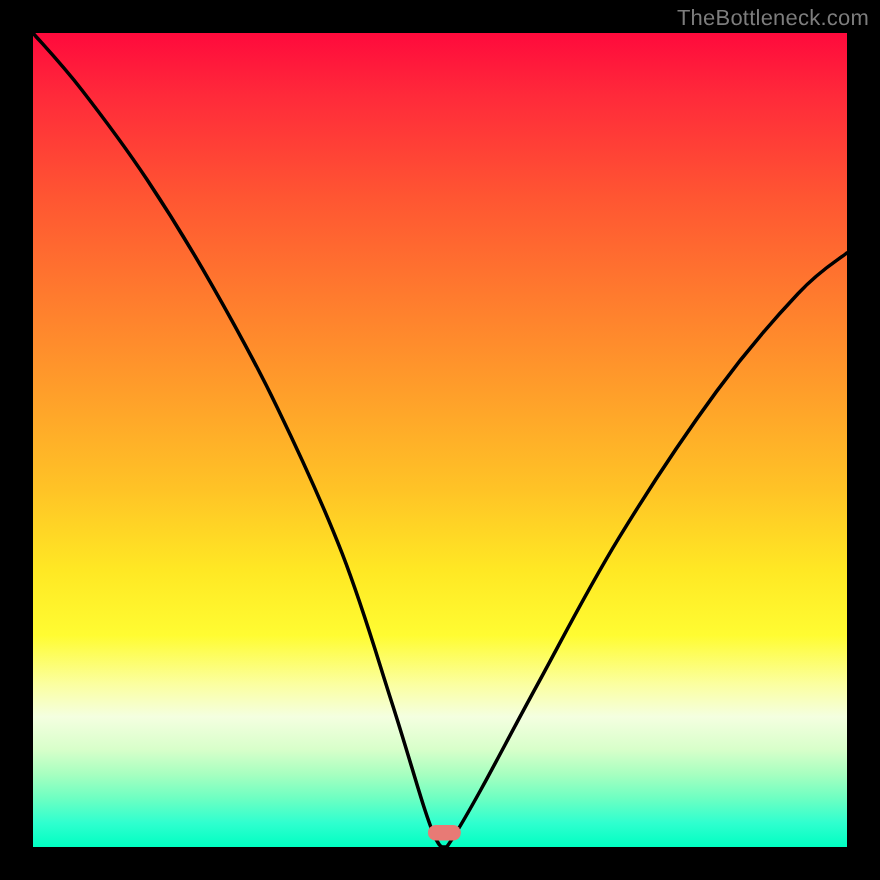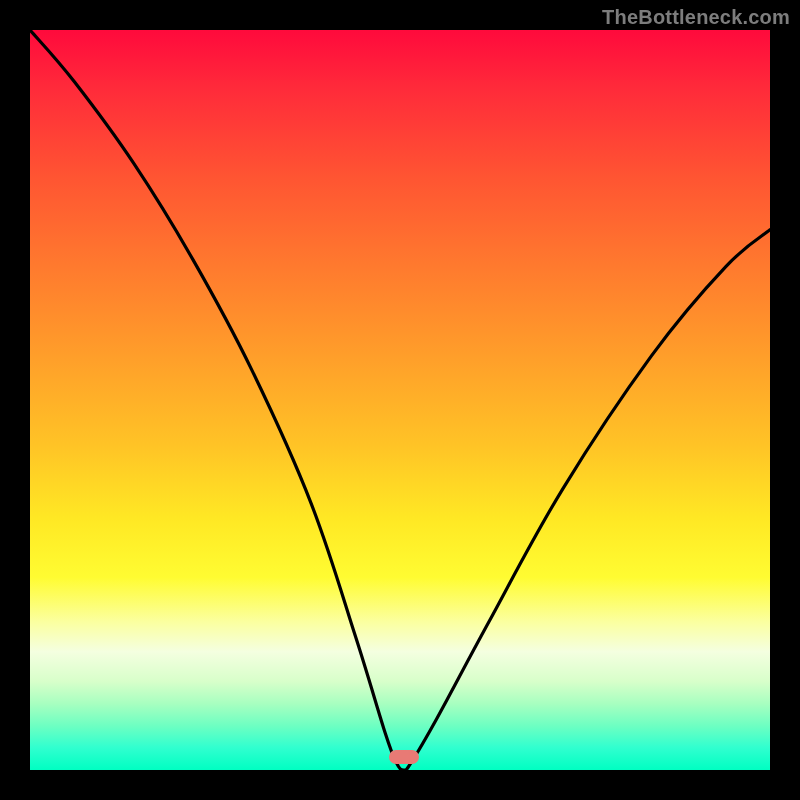--- a/index.html
+++ b/index.html
@@ -55,21 +55,21 @@
     background: #e87a75;
     border-radius: 8px;
     transform: translate(-50%, -50%);
   }
   .watermark {
     position: absolute;
     top: 6px;
     right: 10px;
     color: #7d7d7d;
     font-size: 20px;
-    font-weight: 700;
+    font-weight: 400;
     letter-spacing: 0.2px;
     user-select: none;
   }
 </style>
 </head>
 <body>
 
 <div class="frame">
 
   <div class="plot-area">

